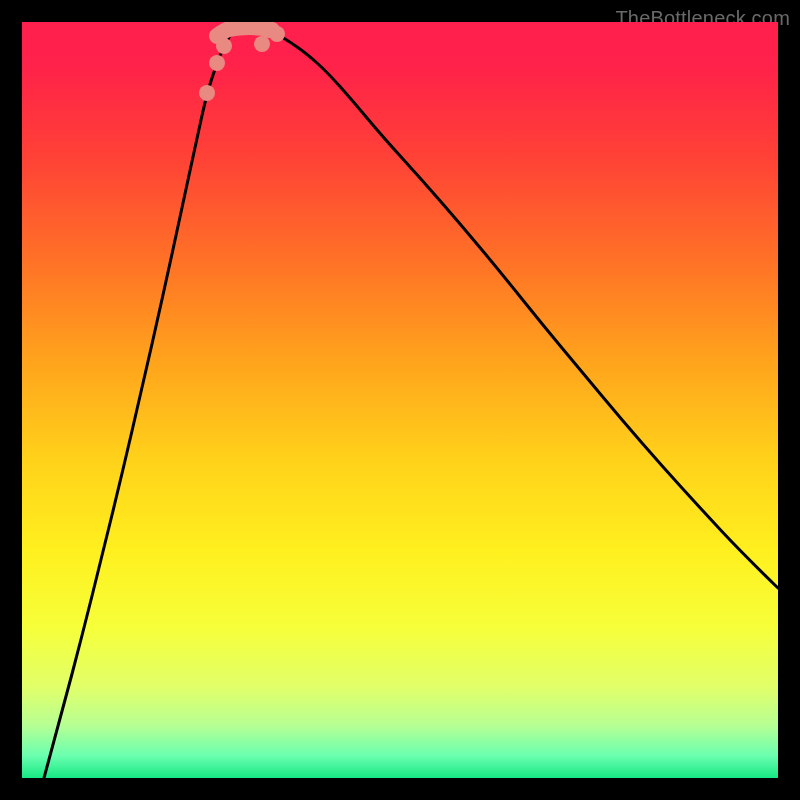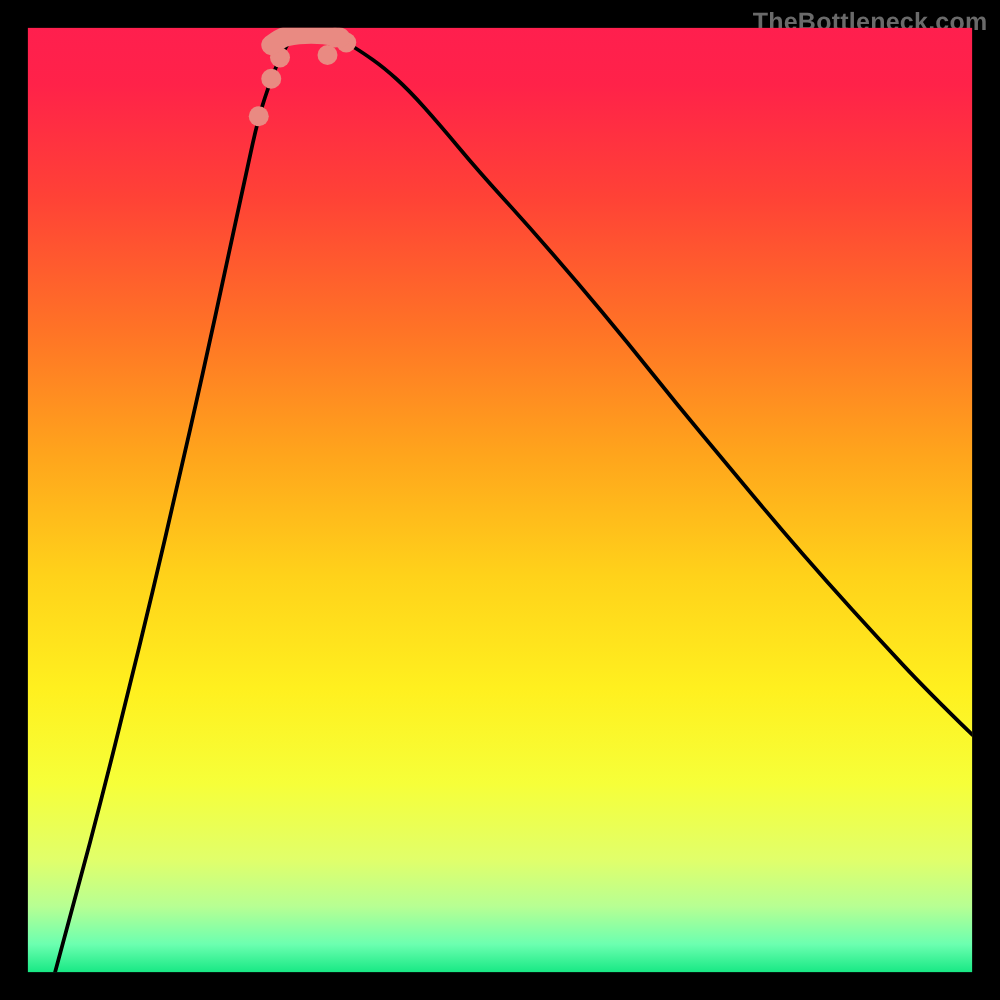--- a/index.html
+++ b/index.html
@@ -26,21 +26,21 @@
     width: 756px;
     height: 756px;
     overflow: hidden;
   }
   .watermark {
     position: absolute;
     top: 7px;
     right: 10px;
     color: #6a6a6a;
     font-size: 20px;
-    font-weight: 700;
+    font-weight: 400;
     letter-spacing: 0.2px;
   }
   svg { display: block; }
 </style>
 </head>
 <body>
 
 <div class="frame">
   <div class="watermark">TheBottleneck.com</div>
 

